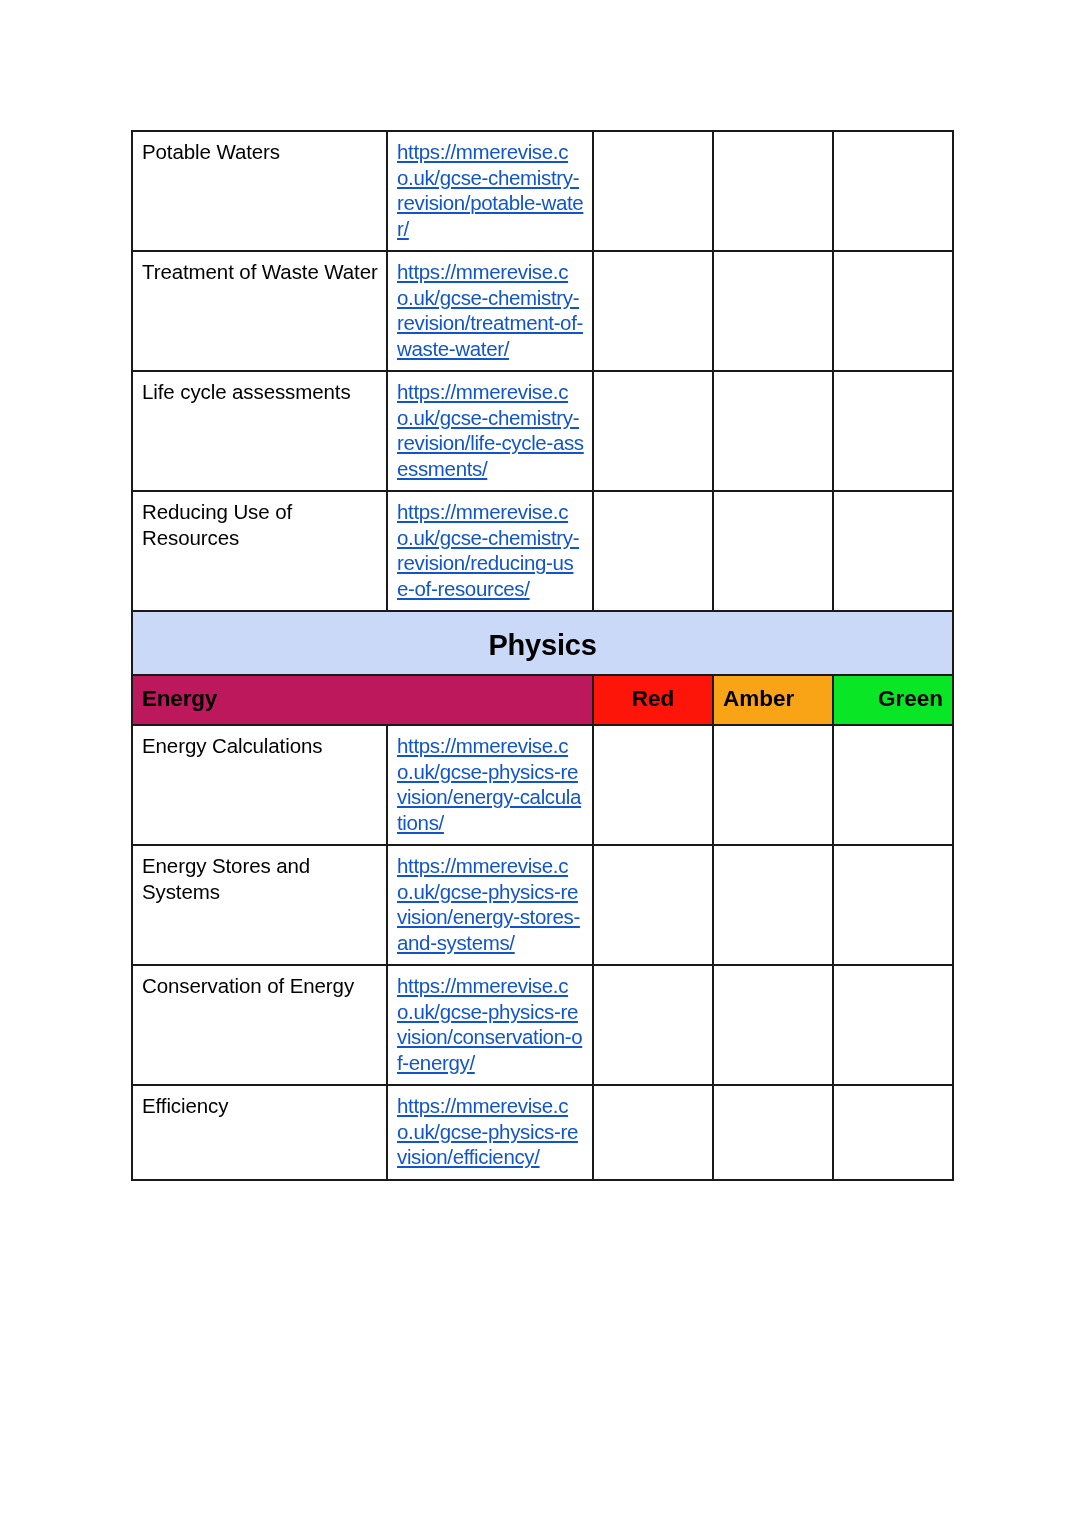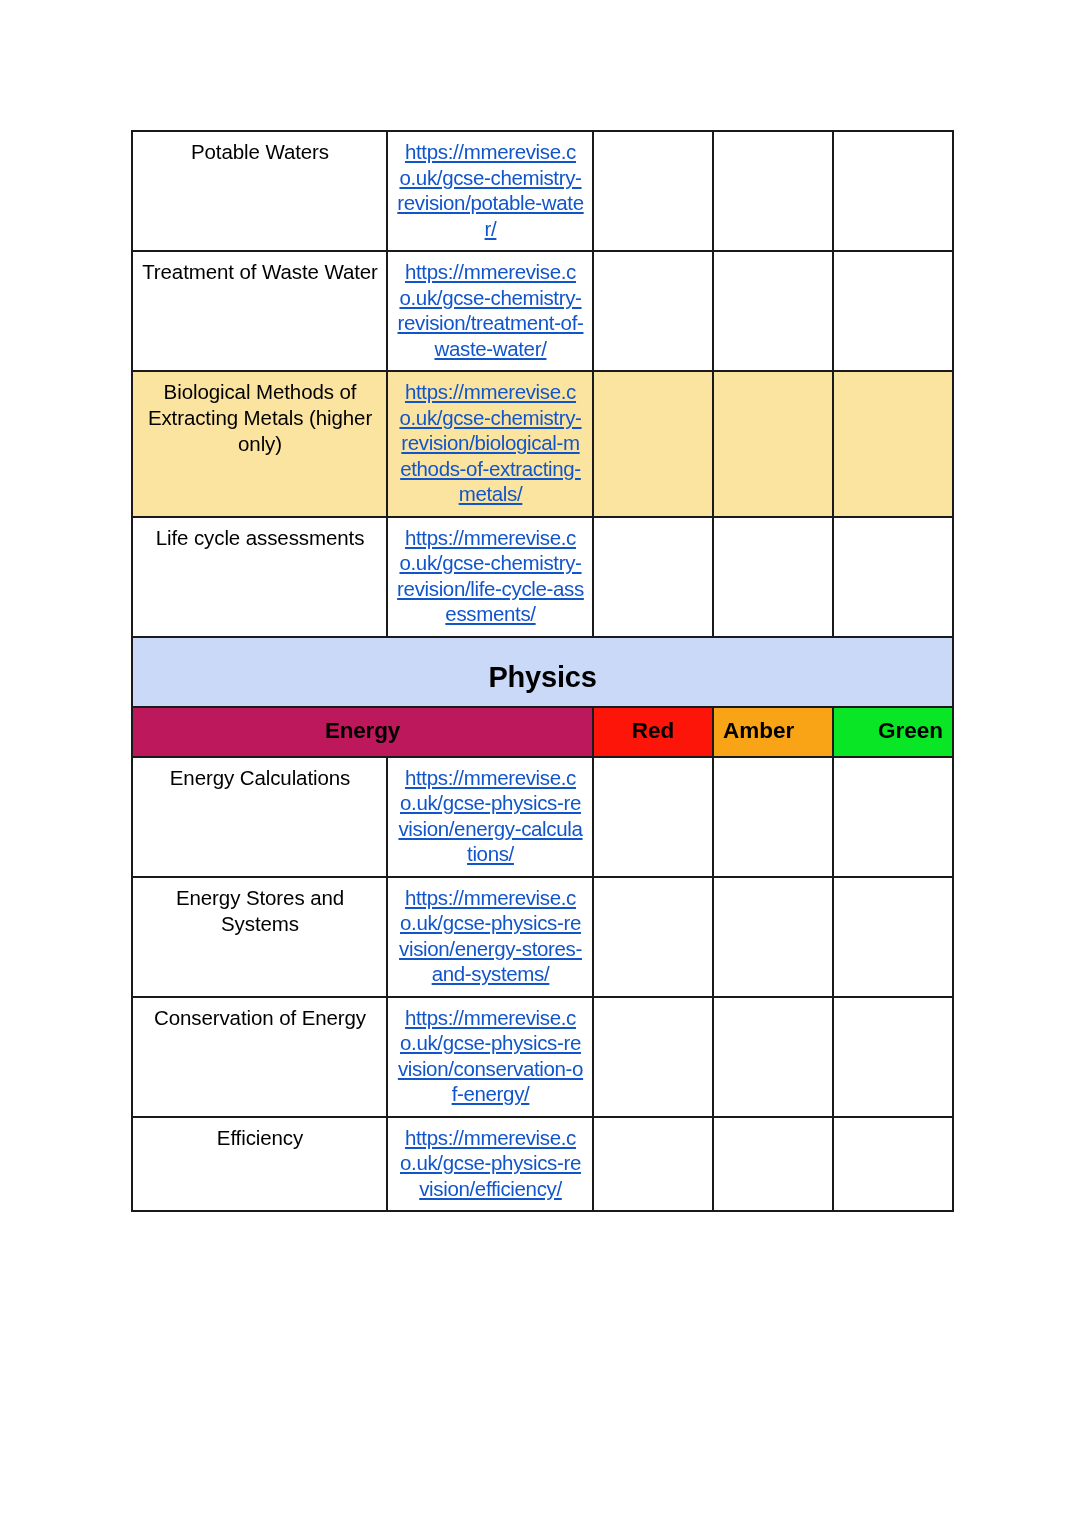--- a/index.html
+++ b/index.html
@@ -32,37 +32,37 @@
     border-collapse: collapse;
     table-layout: fixed;
     background: #ffffff;
   }
 
   .revision-table td {
     border: 2px solid #1a1a1a;
     padding: 7px 8px 9px 9px;
     vertical-align: top;
     background: #ffffff;
-    text-align: center;
   }
 
   
   col.c-topic { width: 255px; }
   col.c-link  { width: 206px; }
   col.c-rag   { width: 120px; }
 
   .topic-cell {
     font-size: 20.5px;
     line-height: 26px;
     color: #000000;
     letter-spacing: -0.1px;
   }
 
   .link-cell {
     padding-left: 8px;
+    border-radius: 26px;
   }
 
   .link-text {
     font-size: 20.5px;
     line-height: 25.5px;
     color: #1155cc;
     text-decoration: underline;
     text-decoration-color: #1155cc;
     word-break: break-all;
     overflow-wrap: anywhere;
@@ -73,21 +73,21 @@
 
   .rag-cell { padding: 0; }
 
   
   tr.row-highlight td { background: #fbe4a0; }
 
   
   .subject-banner td {
     background: #c9d9f7;
     text-align: center;
-    padding: 23px 8px 12px 8px;
+    padding: 17px 8px 12px 8px;
     vertical-align: middle;
   }
   .subject-title {
     font-size: 29px;
     font-weight: bold;
     color: #000000;
     letter-spacing: -0.2px;
   }
 
   
@@ -145,30 +145,30 @@
           <td class="rag-cell"></td>
           <td class="rag-cell"></td>
         </tr>
         <tr>
           <td class="topic-cell">Treatment of Waste Water</td>
           <td class="link-cell"><span class="link-text">https://mmerevise.co.uk/gcse-chemistry-revision/treatment-of-waste-water/</span></td>
           <td class="rag-cell"></td>
           <td class="rag-cell"></td>
           <td class="rag-cell"></td>
         </tr>
-        <tr class="row-highlight">
-          <td class="topic-cell">Biological Methods of Extracting Metals (higher only)</td>
-          <td class="link-cell"><span class="link-text">https://mmerevise.co.uk/gcse-chemistry-revision/biological-methods-of-extracting-metals/</span></td>
-          <td class="rag-cell"></td>
-          <td class="rag-cell"></td>
-          <td class="rag-cell"></td>
-        </tr>
         <tr>
           <td class="topic-cell">Life cycle assessments</td>
           <td class="link-cell"><span class="link-text">https://mmerevise.co.uk/gcse-chemistry-revision/life-cycle-assessments/</span></td>
+          <td class="rag-cell"></td>
+          <td class="rag-cell"></td>
+          <td class="rag-cell"></td>
+        </tr>
+        <tr>
+          <td class="topic-cell">Reducing Use of Resources</td>
+          <td class="link-cell"><span class="link-text">https://mmerevise.co.uk/gcse-chemistry-revision/reducing-use-of-resources/</span></td>
           <td class="rag-cell"></td>
           <td class="rag-cell"></td>
           <td class="rag-cell"></td>
         </tr>
         <tr class="subject-banner">
           <td colspan="5"><span class="subject-title">Physics</span></td>
         </tr>
         <tr class="group-header">
           <td class="gh-name" colspan="2">Energy</td>
           <td class="gh-red">Red</td>

